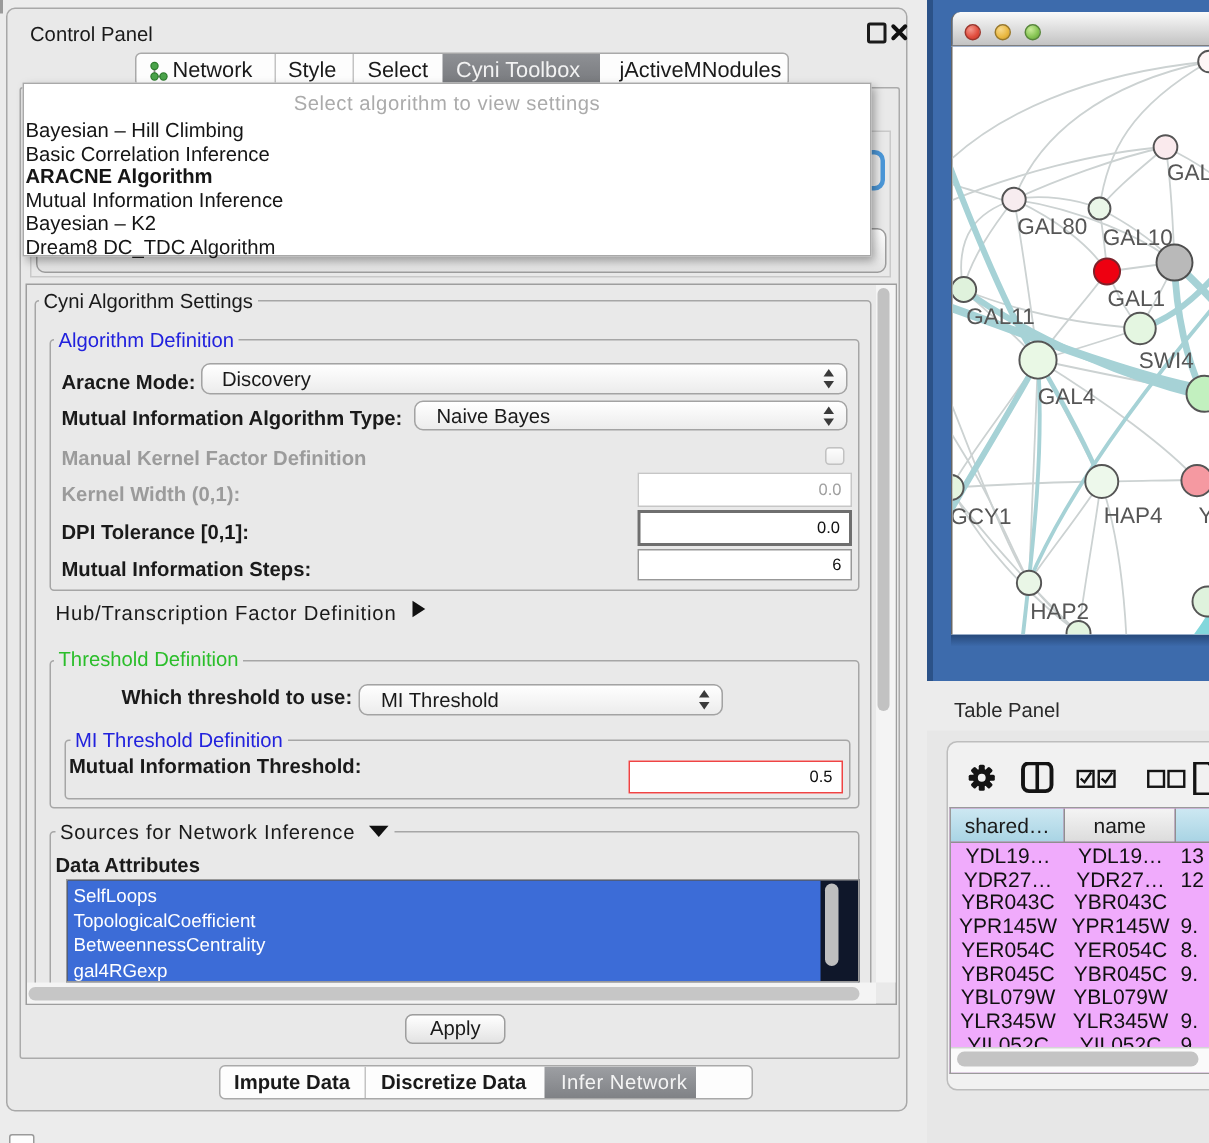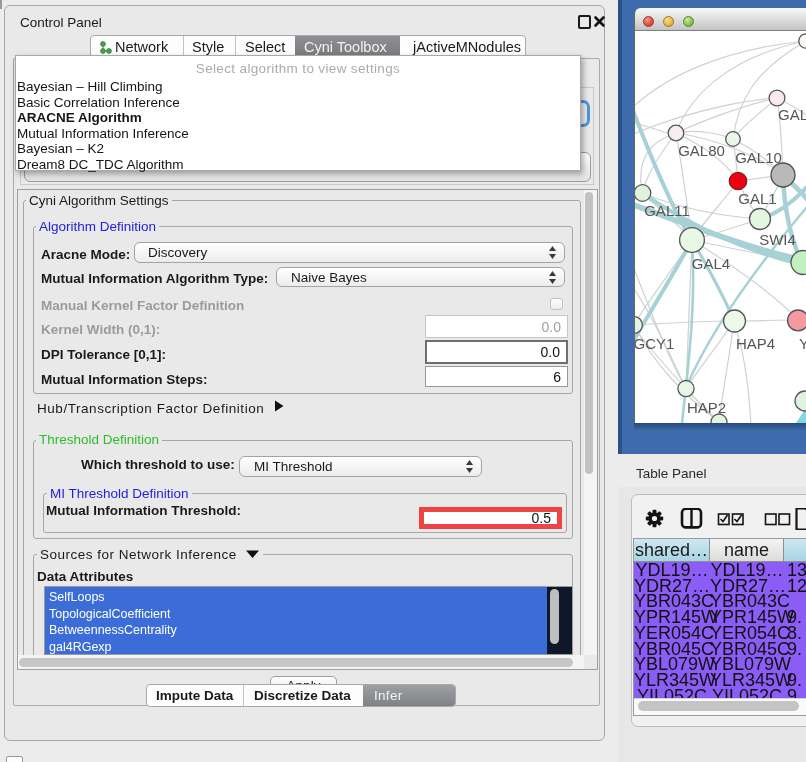--- a/index.html
+++ b/index.html
@@ -4,21 +4,21 @@
 <style>
   html,body{margin:0;padding:0;}
   body{width:806px;height:762px;overflow:hidden;background:#ECECEC;
        font-family:"Liberation Sans", sans-serif;}
   #app{position:relative;width:806px;height:762px;overflow:hidden;}
   .abs{position:absolute;}
   .b{font-weight:bold;}
   .combo{border:1px solid #a3a3a3;border-radius:6px;background:linear-gradient(#ffffff,#ececec);
          box-sizing:border-box;font-size:13.5px;color:#1a1a1a;display:flex;align-items:center;}
   .combo .arr{position:absolute;right:7px;top:50%;margin-top:-7.5px;}
-  .fld{background:#fff;box-sizing:border-box;font-size:14px;text-align:right;
+  .fld{background:#fff;box-sizing:border-box;font-size:11px;text-align:right;
        padding-right:6px;display:flex;align-items:center;justify-content:flex-end;}
 </style>
 </head>
 <body>
 <div id="app">
 
   <div class="abs" style="left:618px;top:0;width:188px;height:454px;background:#3D6BAC;"></div>
   <div class="abs" style="left:618px;top:0;width:4px;height:454px;background:#2B5288;"></div>
   <div class="abs" style="left:634px;top:423px;width:172px;height:8px;background:linear-gradient(#27497a,#3D6BAC);"></div>
 
@@ -142,21 +142,21 @@
       <rect x="73.5" y="6" width="10.5" height="10.5" stroke-width="1.6"></rect>
       <path d="M75.5,11 l2.5,2.5 l4.5,-6.5" stroke-width="1.6"></path>
       <rect x="87.5" y="6" width="10.5" height="10.5" stroke-width="1.6"></rect>
       <path d="M89.5,11 l2.5,2.5 l4.5,-6.5" stroke-width="1.6"></path>
       <rect x="120.5" y="6" width="10.5" height="10.5" stroke-width="1.6"></rect>
       <rect x="134" y="6" width="10.5" height="10.5" stroke-width="1.6"></rect>
     </g>
     <path d="M151.5,0.5 h9 l5.5,5.5 v15.5 h-14.5 z" fill="none" stroke="#141414" stroke-width="2.2"></path>
   </svg>
 
-  <div class="abs" style="left:633px;top:538px;width:173px;height:176px;border:1px solid #9a9a9a;border-right:none;background:#8b5cf6;overflow:hidden;font-size:18px;">
+  <div class="abs" style="left:633px;top:538px;width:173px;height:176px;border:1px solid #9a9a9a;border-right:none;background:#f0abfc;overflow:hidden;font-size:14px;">
     <div class="abs" style="left:0;top:0;width:76px;height:23px;background:linear-gradient(#cde8f2,#a9d4e4);border-right:1px solid #8f8f8f;border-bottom:1px solid #8f8f8f;box-sizing:border-box;text-align:center;color:#1a1a1a;line-height:22px;">shared…</div>
     <div class="abs" style="left:76px;top:0;width:74px;height:23px;background:linear-gradient(#f4f4f4,#dcdcdc);border-right:1px solid #8f8f8f;border-bottom:1px solid #8f8f8f;box-sizing:border-box;text-align:center;color:#1a1a1a;line-height:22px;">name</div>
     <div class="abs" style="left:150px;top:0;width:23px;height:23px;background:linear-gradient(#cde8f2,#a9d4e4);border-bottom:1px solid #8f8f8f;box-sizing:border-box;"></div>
     <div class="abs" style="left:0;top:24px;width:76px;text-align:center;color:#111;line-height:15.7px;">YDL19…<br>YDR27…<br>YBR043C<br>YPR145W<br>YER054C<br>YBR045C<br>YBL079W<br>YLR345W<br>YIL052C</div>
     <div class="abs" style="left:76px;top:24px;width:74px;text-align:center;color:#111;line-height:15.7px;">YDL19…<br>YDR27…<br>YBR043C<br>YPR145W<br>YER054C<br>YBR045C<br>YBL079W<br>YLR345W<br>YIL052C</div>
     <div class="abs" style="left:153px;top:24px;width:22px;color:#111;line-height:15.7px;">13<br>12<br>&nbsp;<br>9.<br>8.<br>9.<br>&nbsp;<br>9.<br>9.</div>
     <div class="abs" style="left:0;top:159px;width:173px;height:17px;background:#fafafa;border-top:1px solid #d5d5d5;"></div>
     <div class="abs" style="left:4px;top:162px;width:161px;height:10px;background:#c4c4c4;border-radius:5px;"></div>
   </div>
 
@@ -246,21 +246,21 @@
       <span style="margin-left:14px;">MI Threshold</span>
       <svg class="arr" width="9" height="15">
           <path d="M4.5,1 L8,6 L1,6 Z" fill="#3a3a3a"></path>
           <path d="M4.5,14 L8,9 L1,9 Z" fill="#3a3a3a"></path>
         </svg>
     </div>
 
     <div class="abs" style="left:25px;top:303px;width:524px;height:40px;border:1px solid #a6a6a6;border-radius:3px;box-sizing:border-box;"></div>
     <div class="abs" style="left:29px;top:296px;background:#E9E9E9;padding:0 3px;font-size:13.5px;color:#2222dd;">MI Threshold Definition</div>
     <div class="abs b" style="left:28px;top:313px;font-size:13.5px;color:#1a1a1a;">Mutual Information Threshold:</div>
-    <div class="abs fld" style="left:401px;top:317px;width:143px;height:22px;border:5px solid #ef4444;color:#111;">0.5</div>
+    <div class="abs fld" style="left:401px;top:317px;width:143px;height:22px;border:1px solid #ef4444;color:#111;">0.5</div>
 
     <div class="abs" style="left:15px;top:364px;width:540px;height:120px;border:1px solid #a6a6a6;border-radius:3px;box-sizing:border-box;"></div>
     <div class="abs" style="left:19px;top:357px;background:#E9E9E9;padding:0 3px;font-size:13.5px;letter-spacing:0.5px;color:#1a1a1a;">Sources for Network Inference&nbsp;&nbsp;<svg width="15" height="10" style="display:inline-block;">
           <path d="M1,1.5 L14,1.5 L7.5,9 Z" fill="#111"></path>
         </svg></div>
     <div class="abs b" style="left:19px;top:379px;font-size:13.5px;color:#1a1a1a;">Data Attributes</div>
 
     <div class="abs" style="left:26px;top:396px;width:529px;height:69px;border:1px solid #9a9a9a;background:#0f172a;overflow:hidden;box-sizing:border-box;">
       <div class="abs" style="left:0;top:0;width:502px;height:69px;background:#3c6cd7;"></div>
       <div class="abs" style="left:4px;top:2px;font-size:12.5px;color:#fff;line-height:16.6px;">SelfLoops<br>TopologicalCoefficient<br>BetweennessCentrality<br>gal4RGexp</div>
@@ -277,21 +277,21 @@
       <span class="b">ARACNE Algorithm</span><br>
       Mutual Information Inference<br>
       Bayesian – K2<br>
       Dream8 DC_TDC Algorithm
     </div>
   </div>
 
   <div class="abs" style="left:270px;top:676px;width:67px;height:20px;border:1px solid #9e9e9e;border-radius:5px;
        background:linear-gradient(#ffffff,#e3e3e3);box-sizing:border-box;text-align:center;font-size:13.5px;color:#1a1a1a;line-height:18px;">Apply</div>
 
-  <div class="abs" style="left:146px;top:684px;width:310px;height:23px;background:#fdfdfd;border:1px solid #a9a9a9;border-radius:4px;overflow:hidden;box-sizing:border-box;font-size:13.5px;">
+  <div class="abs" style="left:146px;top:710px;width:356px;height:23px;background:#fdfdfd;border:1px solid #a9a9a9;border-radius:4px;overflow:hidden;box-sizing:border-box;font-size:13.5px;">
     <div class="abs" style="left:96px;top:0;width:1px;height:23px;background:#c3c3c3;"></div>
     <div class="abs" style="left:216px;top:0;width:101px;height:23px;background:linear-gradient(#9d9fa3,#7d7f83);"></div>
     <div class="abs b" style="left:9px;top:3px;color:#1a1a1a;">Impute Data</div>
     <div class="abs b" style="left:107px;top:3px;color:#1a1a1a;">Discretize Data</div>
     <div class="abs" style="left:227px;top:3px;color:#f4f4f4;letter-spacing:0.3px;">Infer Network</div>
   </div>
 
   <div class="abs" style="left:6px;top:756px;width:15px;height:10px;background:#fdfdfd;border:1px solid #9a9a9a;border-radius:2px;"></div>
 </div>
 

